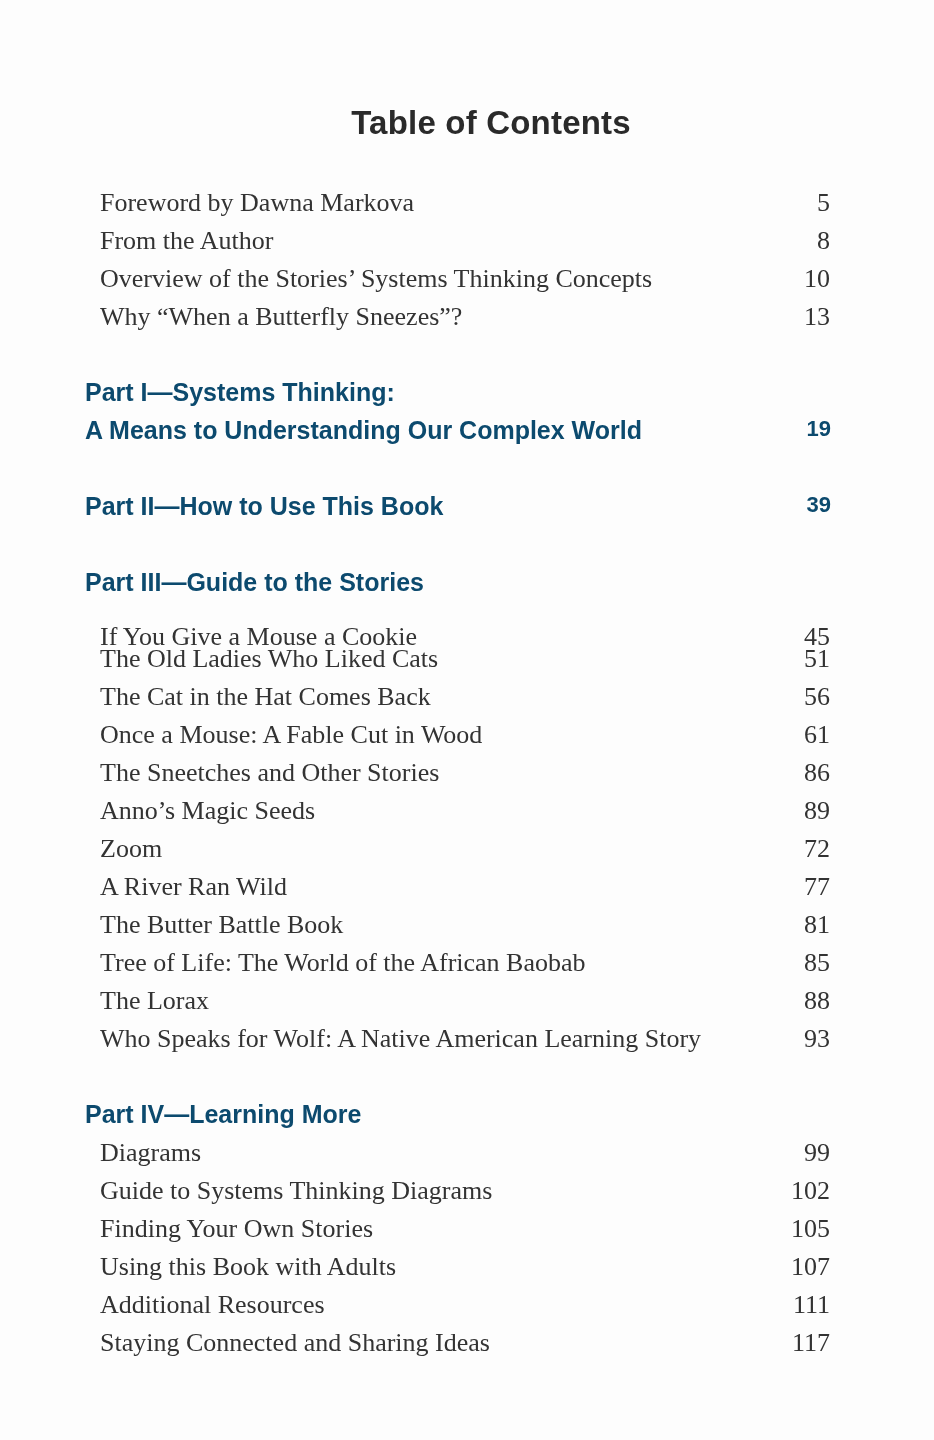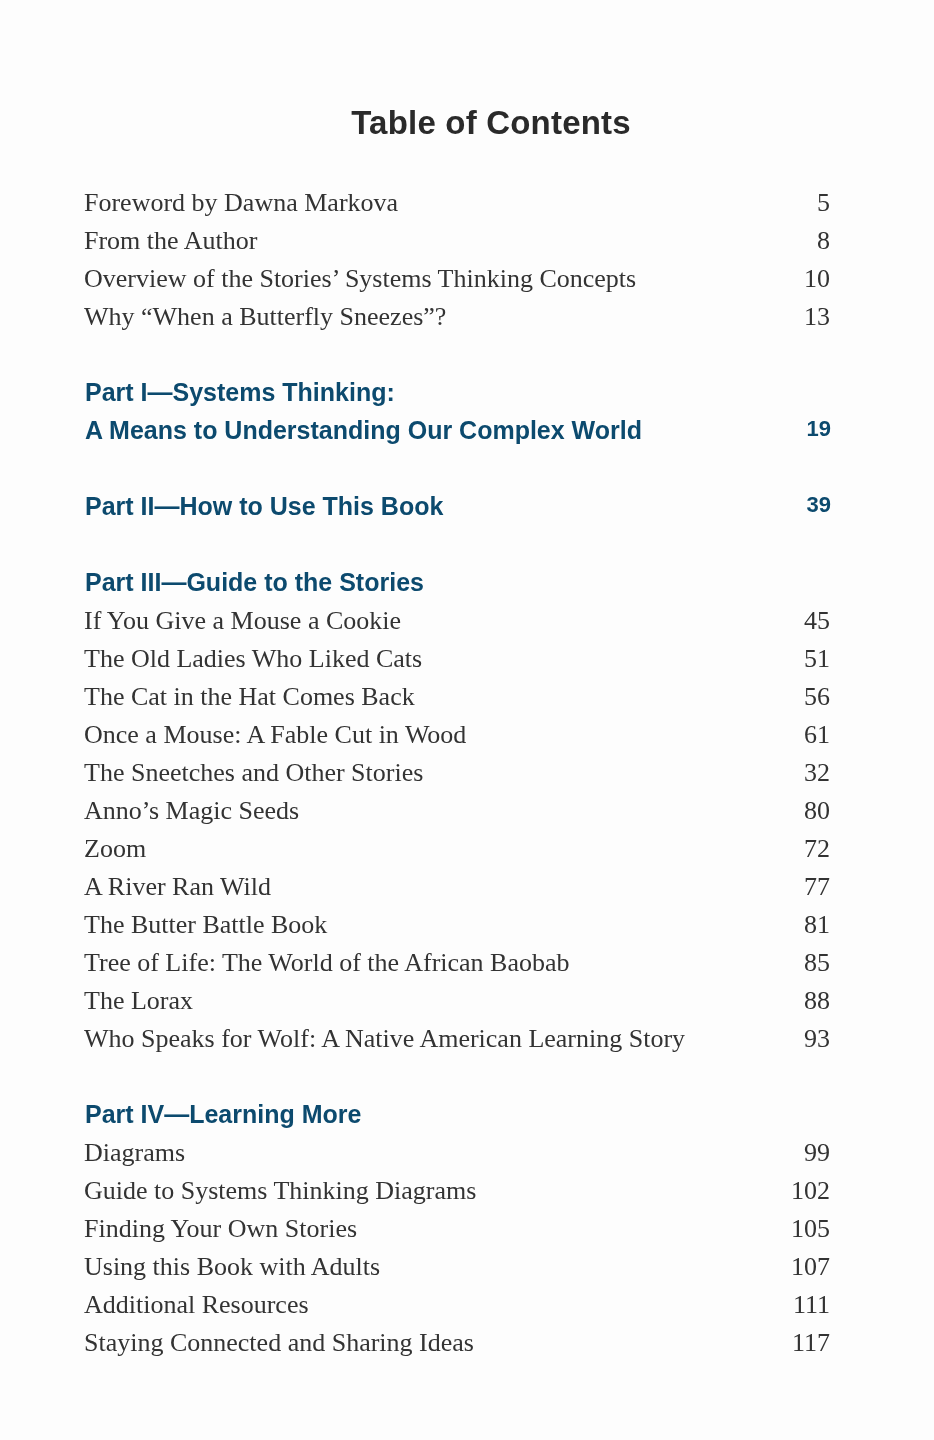--- a/index.html
+++ b/index.html
@@ -10,21 +10,21 @@
     .title {
       position: absolute; top: 104px; left: 0; width: 934px; text-align: center;
       font-family: "Liberation Sans", sans-serif; font-weight: bold; font-size: 33px;
       color: #2a2a2a; letter-spacing: 0.2px; padding-left: 24px;
     }
     .row {
       position: absolute; left: 84px; width: 746px; height: 38px;
       display: flex; justify-content: space-between; align-items: baseline;
       font-family: "Liberation Serif", serif; font-size: 26px; color: #333;
     }
-    .row .label { white-space: nowrap; }
+    .row .label { white-space: nowrap; margin-left: 16px; }
     .row .page { white-space: nowrap; }
     .part {
       position: absolute; left: 85px; width: 746px;
       font-family: "Liberation Sans", sans-serif; font-weight: bold; font-size: 25px; color: #0c4a6e;
       display: flex; justify-content: space-between; align-items: flex-start;
     }
     .part .page { font-size: 22px; }
   </style>
 </head>
 <body>
@@ -57,43 +57,43 @@
   </div>
 
 <div class="part" style="top:492px">
     <span>Part II—How to Use This Book</span>
     <span class="page">39</span>
   </div>
 
 <div class="part" style="top:568px">
     <span>Part III—Guide to the Stories</span>
   </div>
-<div class="row" style="top:606px">
+<div class="row" style="top:622px">
     <span class="label">If You Give a Mouse a Cookie</span>
     <span class="page">45</span>
   </div>
 <div class="row" style="top:644px">
     <span class="label">The Old Ladies Who Liked Cats</span>
     <span class="page">51</span>
   </div>
 <div class="row" style="top:682px">
     <span class="label">The Cat in the Hat Comes Back</span>
     <span class="page">56</span>
   </div>
 <div class="row" style="top:720px">
     <span class="label">Once a Mouse: A Fable Cut in Wood</span>
     <span class="page">61</span>
   </div>
 <div class="row" style="top:758px">
     <span class="label">The Sneetches and Other Stories</span>
-    <span class="page">32</span>
+    <span class="page">86</span>
   </div>
 <div class="row" style="top:796px">
     <span class="label">Anno’s Magic Seeds</span>
-    <span class="page">80</span>
+    <span class="page">89</span>
   </div>
 <div class="row" style="top:834px">
     <span class="label">Zoom</span>
     <span class="page">72</span>
   </div>
 <div class="row" style="top:872px">
     <span class="label">A River Ran Wild</span>
     <span class="page">77</span>
   </div>
 <div class="row" style="top:910px">

